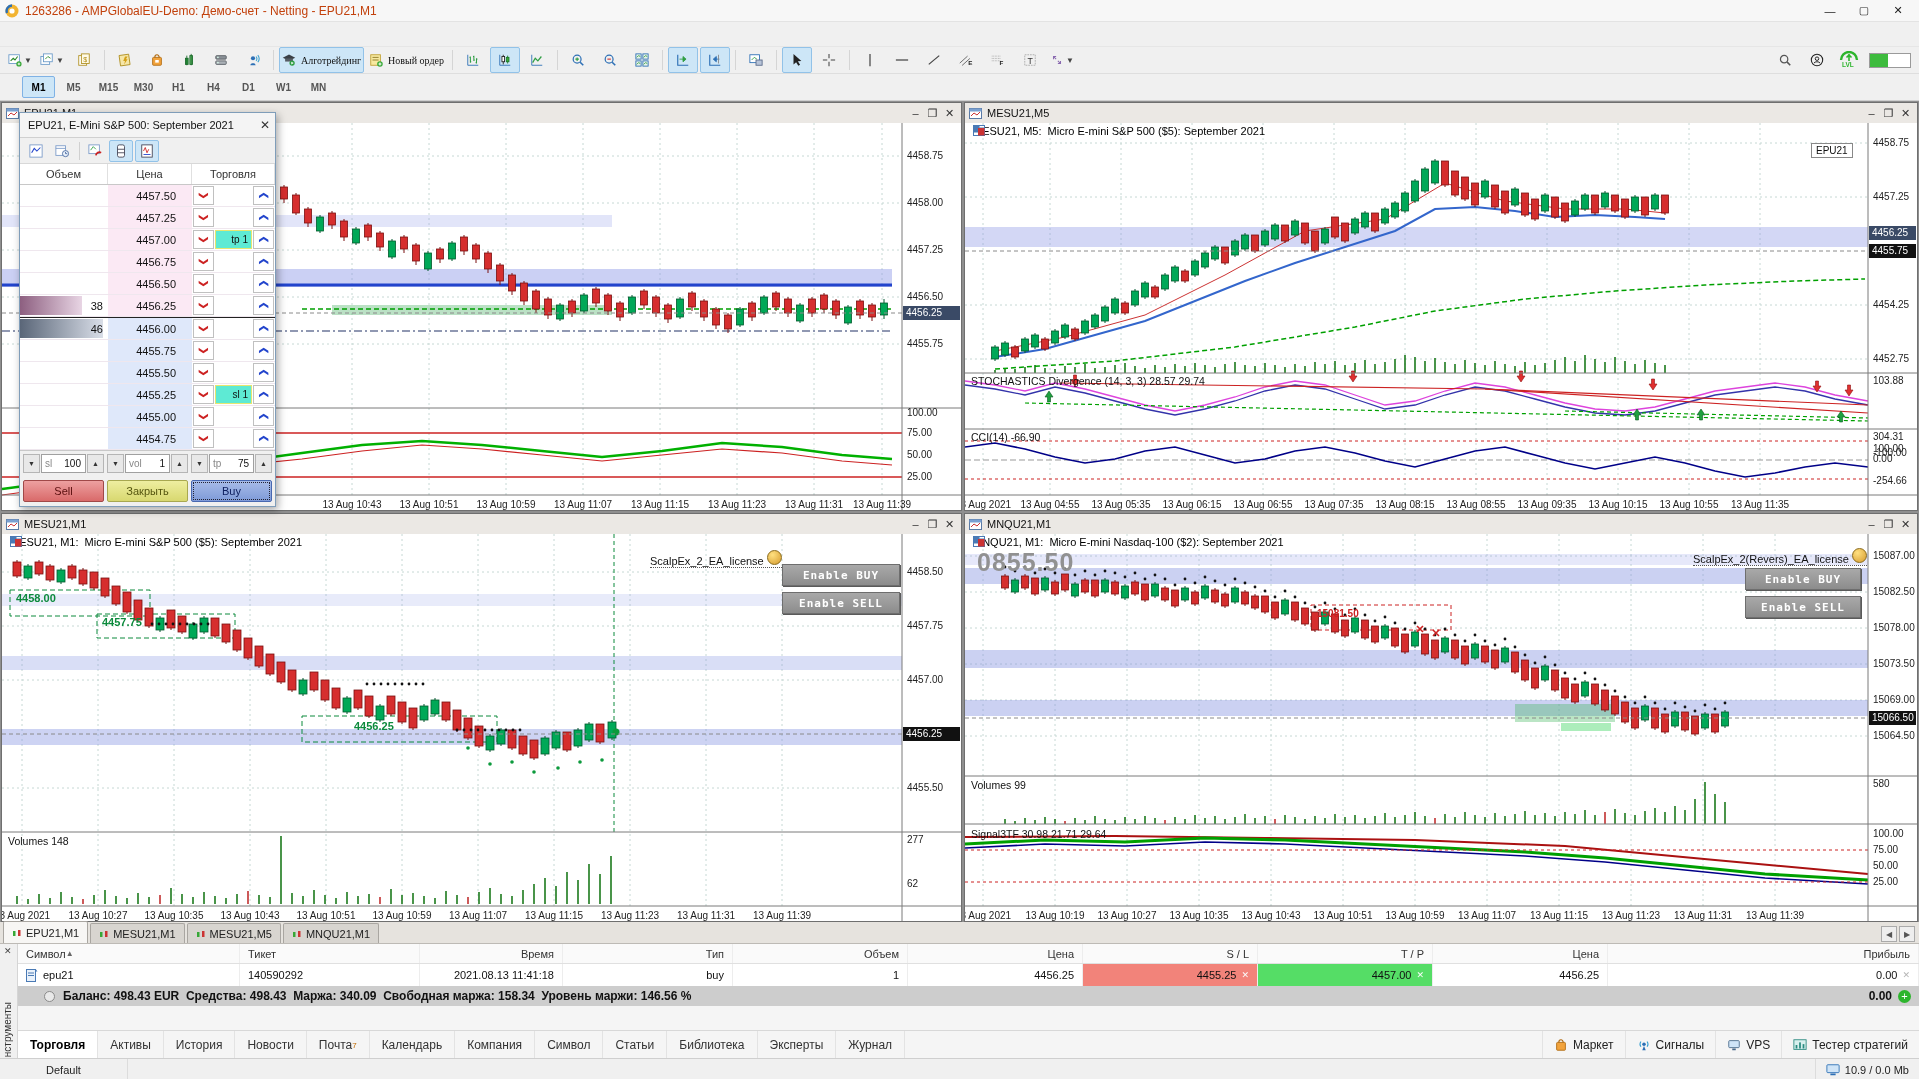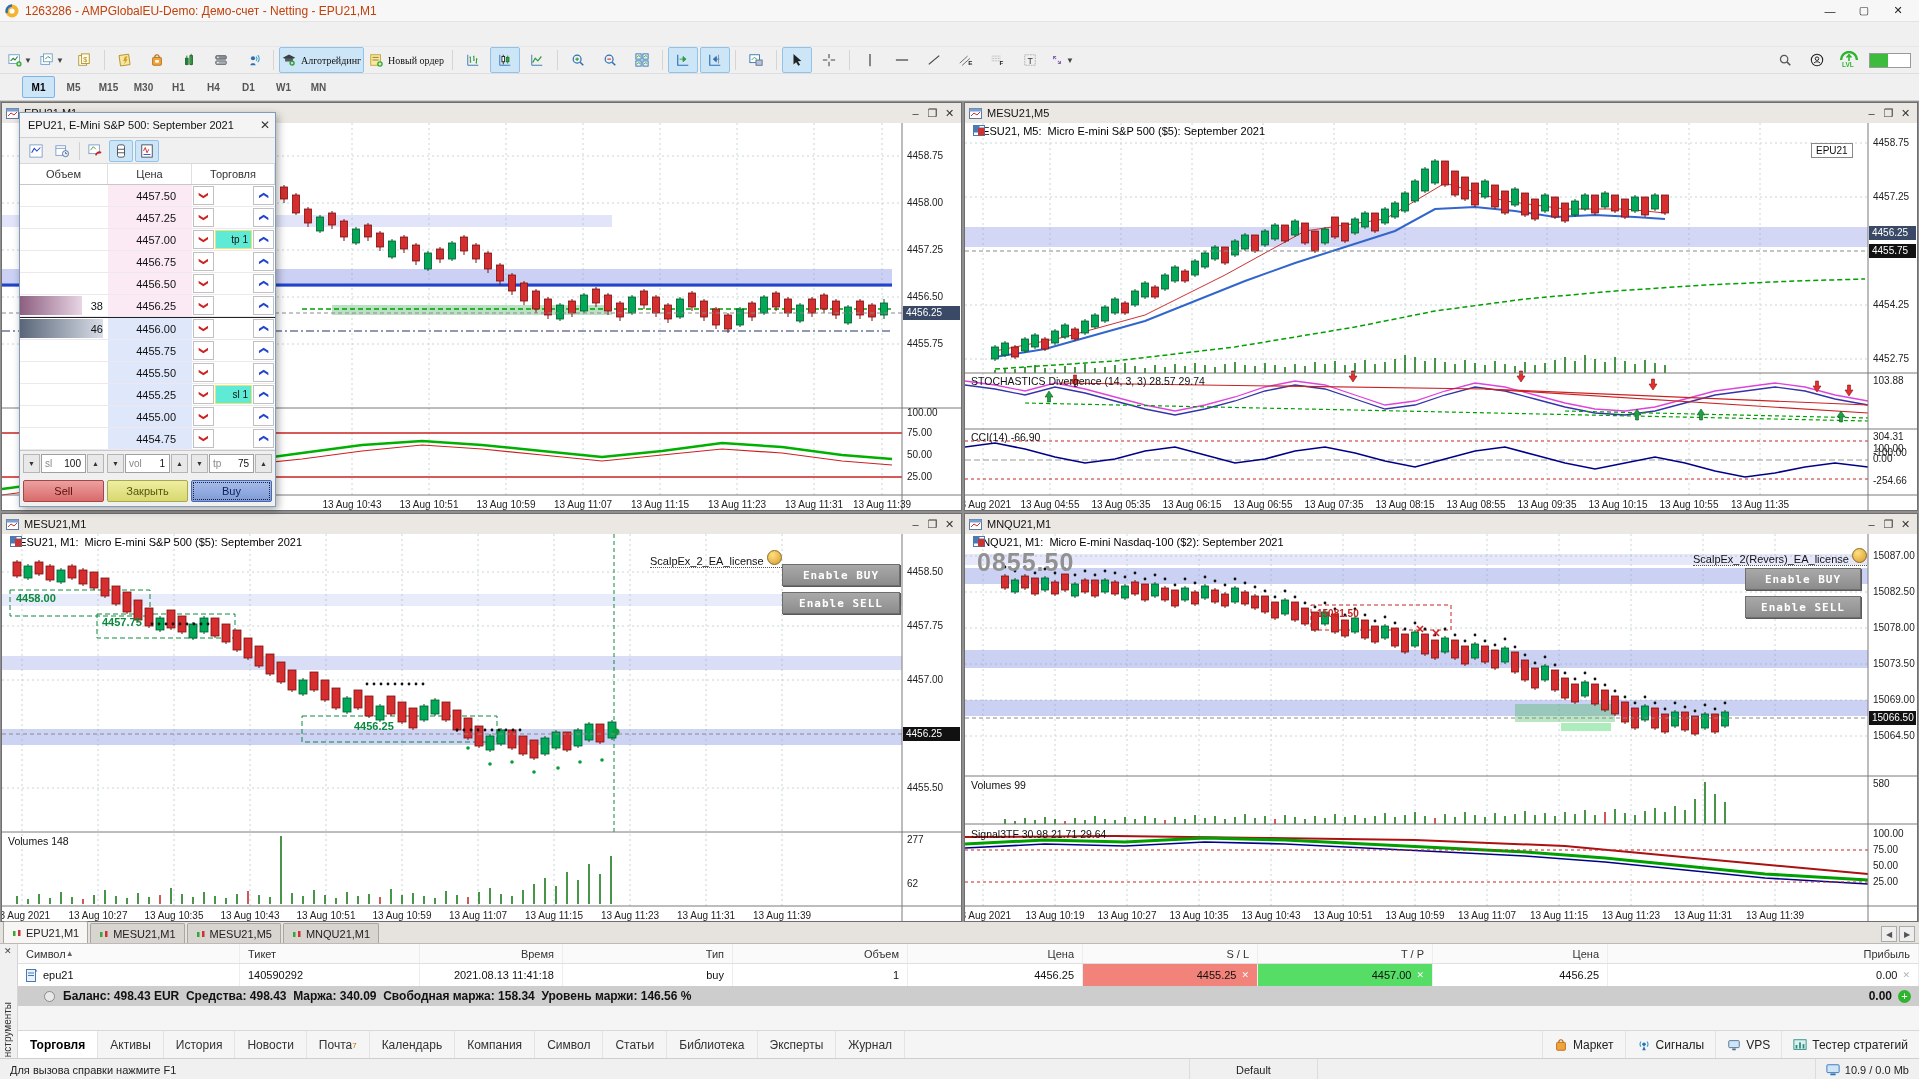--- a/index.html
+++ b/index.html
@@ -1939,21 +1939,20 @@
               <rect x="7" y="5" width="2" height="7" fill="#2a8a80"></rect>
               <rect x="11" y="7" width="2" height="5" fill="#2a8a80"></rect>
             </svg>
             <span>Тестер стратегий</span>
           </div>
         </div>
       </div>
   </div>
 
   <div class="statusbar">
-    <div class="sb-sec" style="width:1190px;">Для вызова справки нажмите F1</div>
     <div class="sb-sec" style="width:128px;justify-content:center;">Default</div>
     <div class="sb-sec" style="flex:1;"></div>
     <div class="sb-sec" style="border-right:none;">
       <svg class="icon-12" style="margin-right:5px;" viewBox="0 0 16 16">
           <rect x="1" y="2" width="14" height="9" rx="1" fill="#cfe4f7" stroke="#2c6fb5"></rect>
           <rect x="5" y="12" width="6" height="2" fill="#2c6fb5"></rect>
         </svg>
       <span>10.9 / 0.0 Mb</span>
     </div>
   </div>

